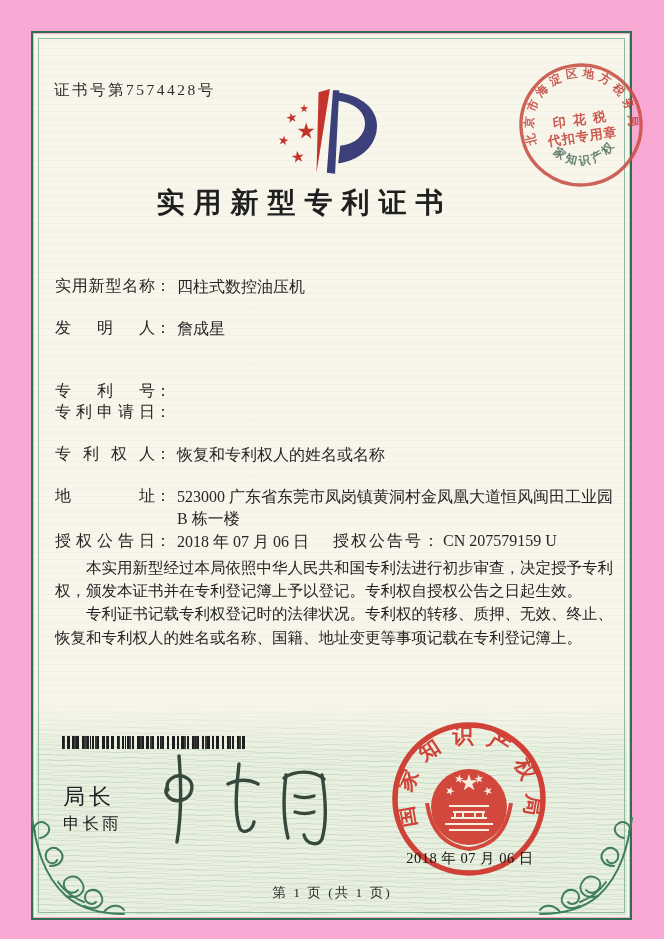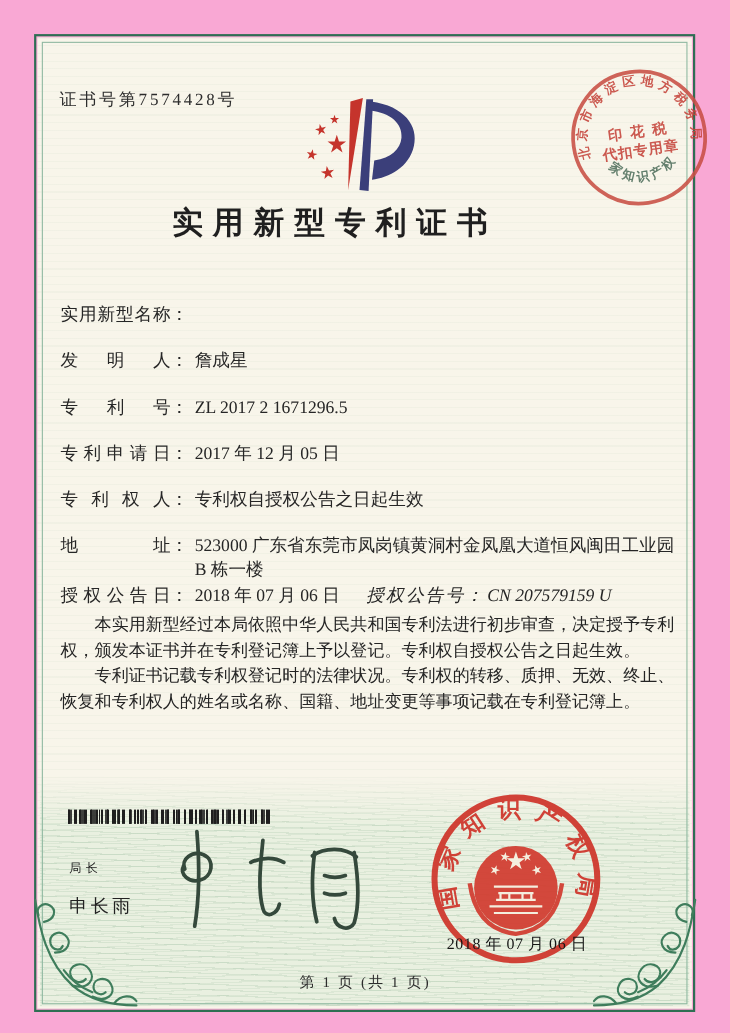--- a/index.html
+++ b/index.html
@@ -46,35 +46,35 @@
     letter-spacing:9px; text-indent:9px;
   }
   .fields { position:absolute; left:55px; top:0; width:562px; font-size:16px; color:#262626; }
   .frow { position:absolute; left:0; display:flex; align-items:flex-start; width:562px; }
   .flabel {
     display:inline-block; width:100px; text-align:justify; text-align-last:justify;
     font-weight:500; flex:none;
   }
   .fcolon { flex:none; width:18px; font-weight:500; }
   .fvalue { margin-left:4px; max-width:438px; line-height:22px; }
-  .grant-no { position:absolute; left:278px; top:0; white-space:nowrap;font-style:italic; }
+  .grant-no { position:absolute; left:278px; top:0; white-space:nowrap; }
   .grant-no .glabel { letter-spacing:2px; font-weight:500; }
   .paragraphs {
     position:absolute; left:55px; top:558px; width:558px;
     font-size:15.5px; line-height:23.2px; color:#242424;
   }
   .paragraphs p { text-indent:2em; margin:0;font-family:Liberation Mono, monospace; }
   .barcode {
     position:absolute; left:62px; top:736px; width:185px; height:13px;
     background:
       repeating-linear-gradient(90deg, #1e1e1e 0 2px, rgba(0,0,0,0) 2px 5px),
       repeating-linear-gradient(90deg, #1e1e1e 0 1px, rgba(0,0,0,0) 1px 7px),
       repeating-linear-gradient(90deg, rgba(30,30,30,0.85) 0 3px, rgba(0,0,0,0) 3px 11px);
   }
-  .director-label { position:absolute; left:63px; top:782px; font-size:11px; letter-spacing:4px; color:#222;font-family:Liberation Mono, monospace; }
+  .director-label { position:absolute; left:63px; top:782px; font-size:22px; letter-spacing:4px; color:#222;font-family:Liberation Mono, monospace; }
   .director-name  { position:absolute; left:63px; top:813px; font-size:16.5px; letter-spacing:3px; color:#222; }
   .signature { position:absolute; left:142px; top:750px; }
   .official-seal { position:absolute; left:389px; top:719px; opacity:0.93; }
   .seal-date {
     position:absolute; left:399px; top:849px; width:142px; text-align:center;
     font-size:14.5px; color:#161616; letter-spacing:0.5px; z-index:6;
   }
   .footer {
     position:absolute; left:0; top:884px; width:664px; text-align:center;
     font-size:13.5px; letter-spacing:2px; color:#2c2c2c;
@@ -131,40 +131,39 @@
       </text>
     </g>
   </svg>
 
   <div class="cert-title">实用新型专利证书</div>
 
   <div class="fields">
     <div class="frow" style="top:276px">
       <span class="flabel">实用新型名称</span>
         <span class="fcolon">：</span>
+      <span class="fvalue">四柱式数控油压机</span>
     </div>
     <div class="frow" style="top:318px">
       <span class="flabel">发明人</span>
         <span class="fcolon">：</span>
       <span class="fvalue">詹成星</span>
     </div>
-    <div class="frow" style="top:360px">
+    <div class="frow" style="top:381px">
       <span class="flabel">专利号</span>
         <span class="fcolon">：</span>
-      <span class="fvalue">ZL 2017 2 1671296.5</span>
     </div>
     <div class="frow" style="top:402px">
       <span class="flabel">专利申请日</span>
         <span class="fcolon">：</span>
-      <span class="fvalue">2017 年 12 月 05 日</span>
     </div>
     <div class="frow" style="top:444px">
       <span class="flabel">专利权人</span>
         <span class="fcolon">：</span>
-      <span class="fvalue">专利权自授权公告之日起生效</span>
+      <span class="fvalue">恢复和专利权人的姓名或名称</span>
     </div>
     <div class="frow" style="top:486px">
       <span class="flabel">地址</span>
         <span class="fcolon">：</span>
       <span class="fvalue">523000 广东省东莞市凤岗镇黄洞村金凤凰大道恒风闽田工业园 B 栋一楼</span>
     </div>
     <div class="frow" style="top:531px">
       <span class="flabel">授权公告日</span>
         <span class="fcolon">：</span>
       <span class="fvalue">2018 年 07 月 06 日</span>

